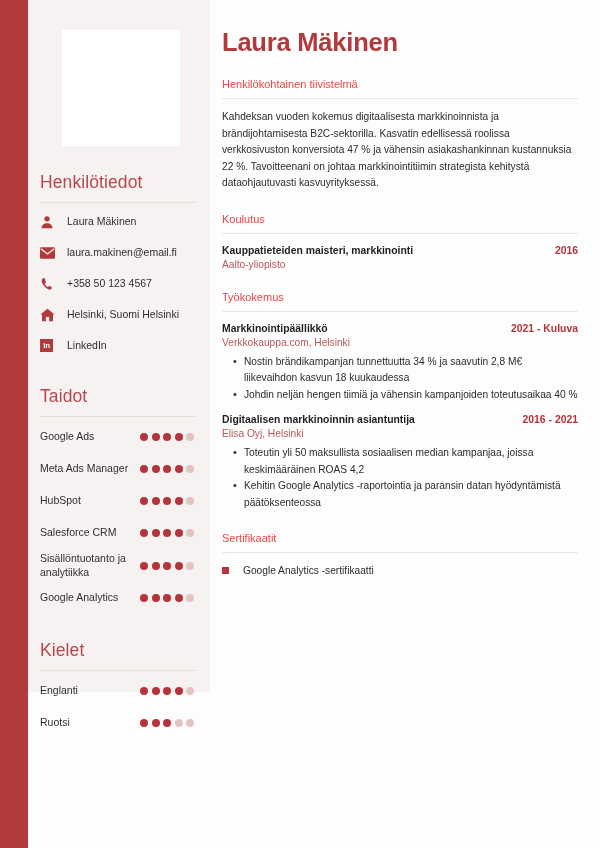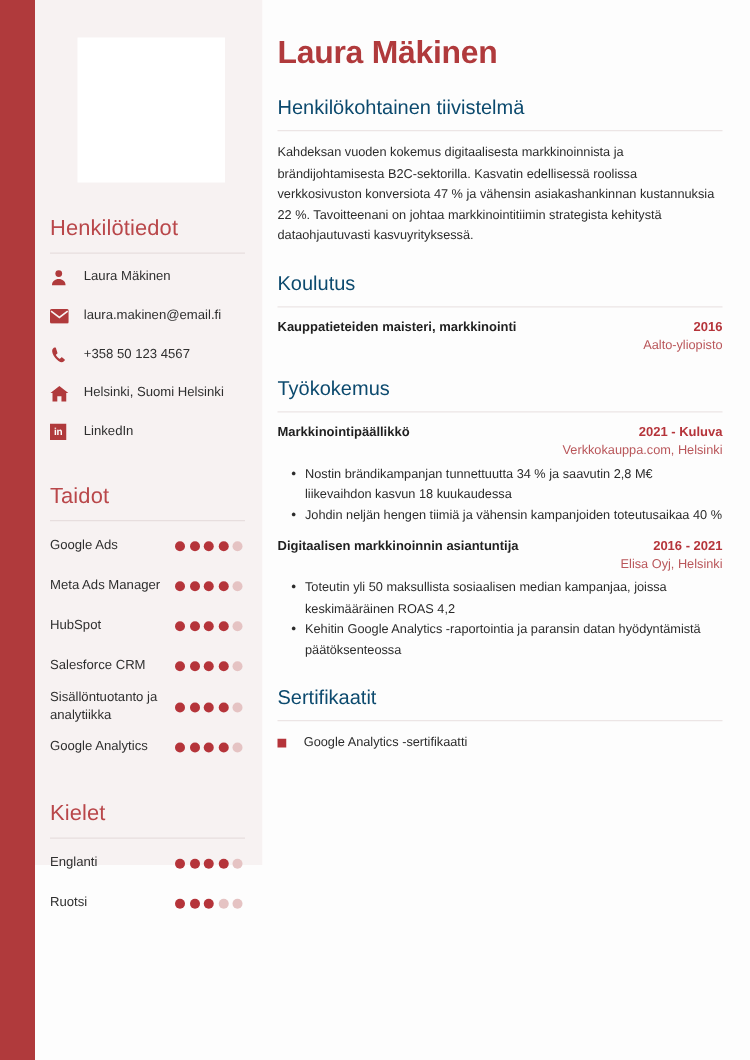--- a/index.html
+++ b/index.html
@@ -117,22 +117,22 @@
     padding: 28px 22px 0 12px;
   }
   .name {
     color: #b03a3c;
     font-size: 25.5px;
     font-weight: bold;
     margin: 0;
     letter-spacing: -0.2px;
   }
   .main-heading {
-    color: #0c4a6e;
-    font-size: 16px;
+    color: #ef4444;
+    font-size: 11px;
     font-weight: normal;
     margin: 21px 0 0 0;
   }
   .main-rule {
     height: 1px;
     background: #ece5e5;
     margin: 8px 0 0 0;
   }
   .summary {
     font-size: 10.2px;
@@ -158,21 +158,20 @@
     font-size: 10.4px;
     font-weight: bold;
     color: #b5343a;
     white-space: nowrap;
     padding-left: 10px;
   }
   .entry-sub {
     font-size: 10.2px;
     color: #b9565a;
     margin-top: 3px;
-    text-align: right;
   }
   ul.bullets {
     margin: 6px 0 0 0;
     padding: 0 0 0 22px;
     list-style: none;
   }
   ul.bullets li {
     font-size: 10.2px;
     color: #2b2b2b;
     line-height: 1.62;

